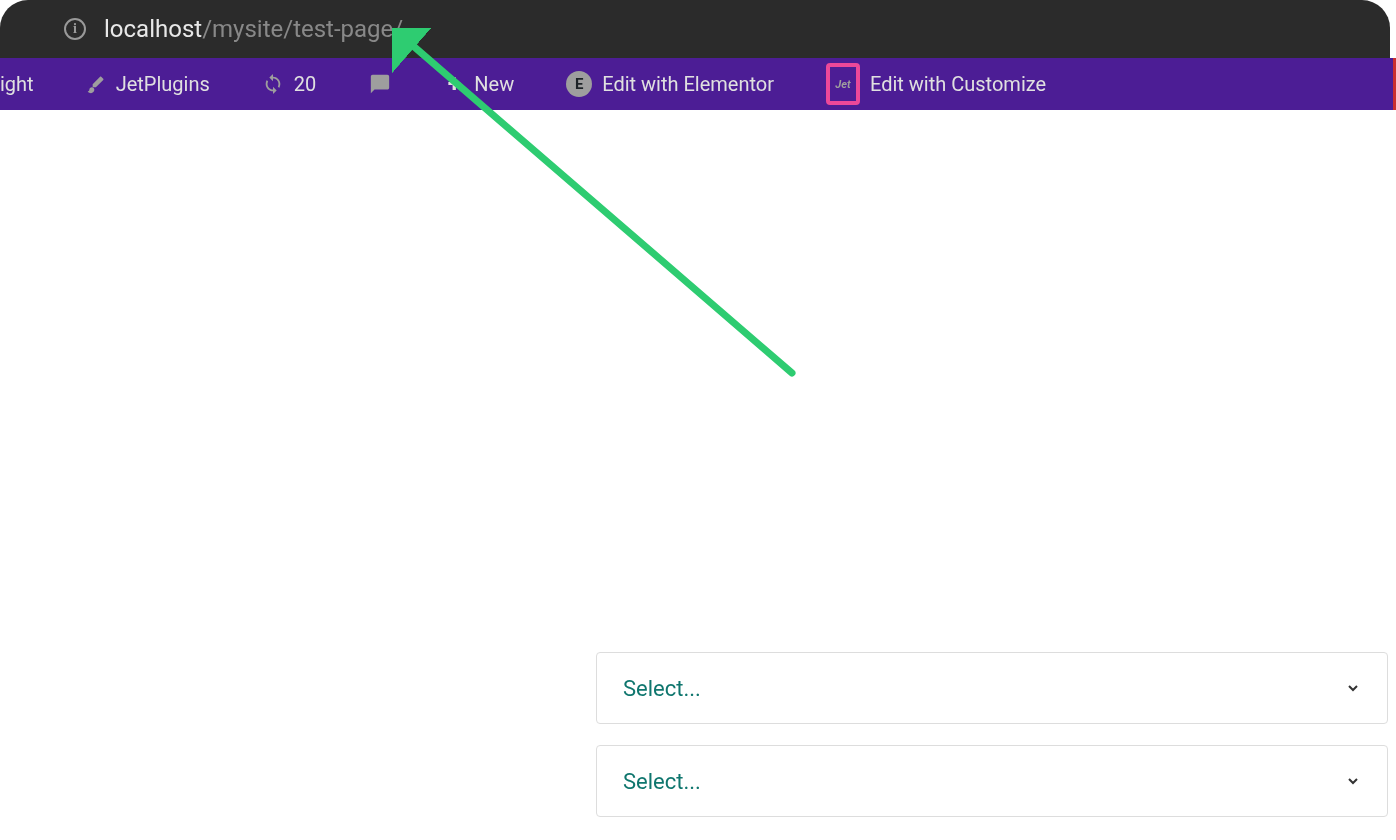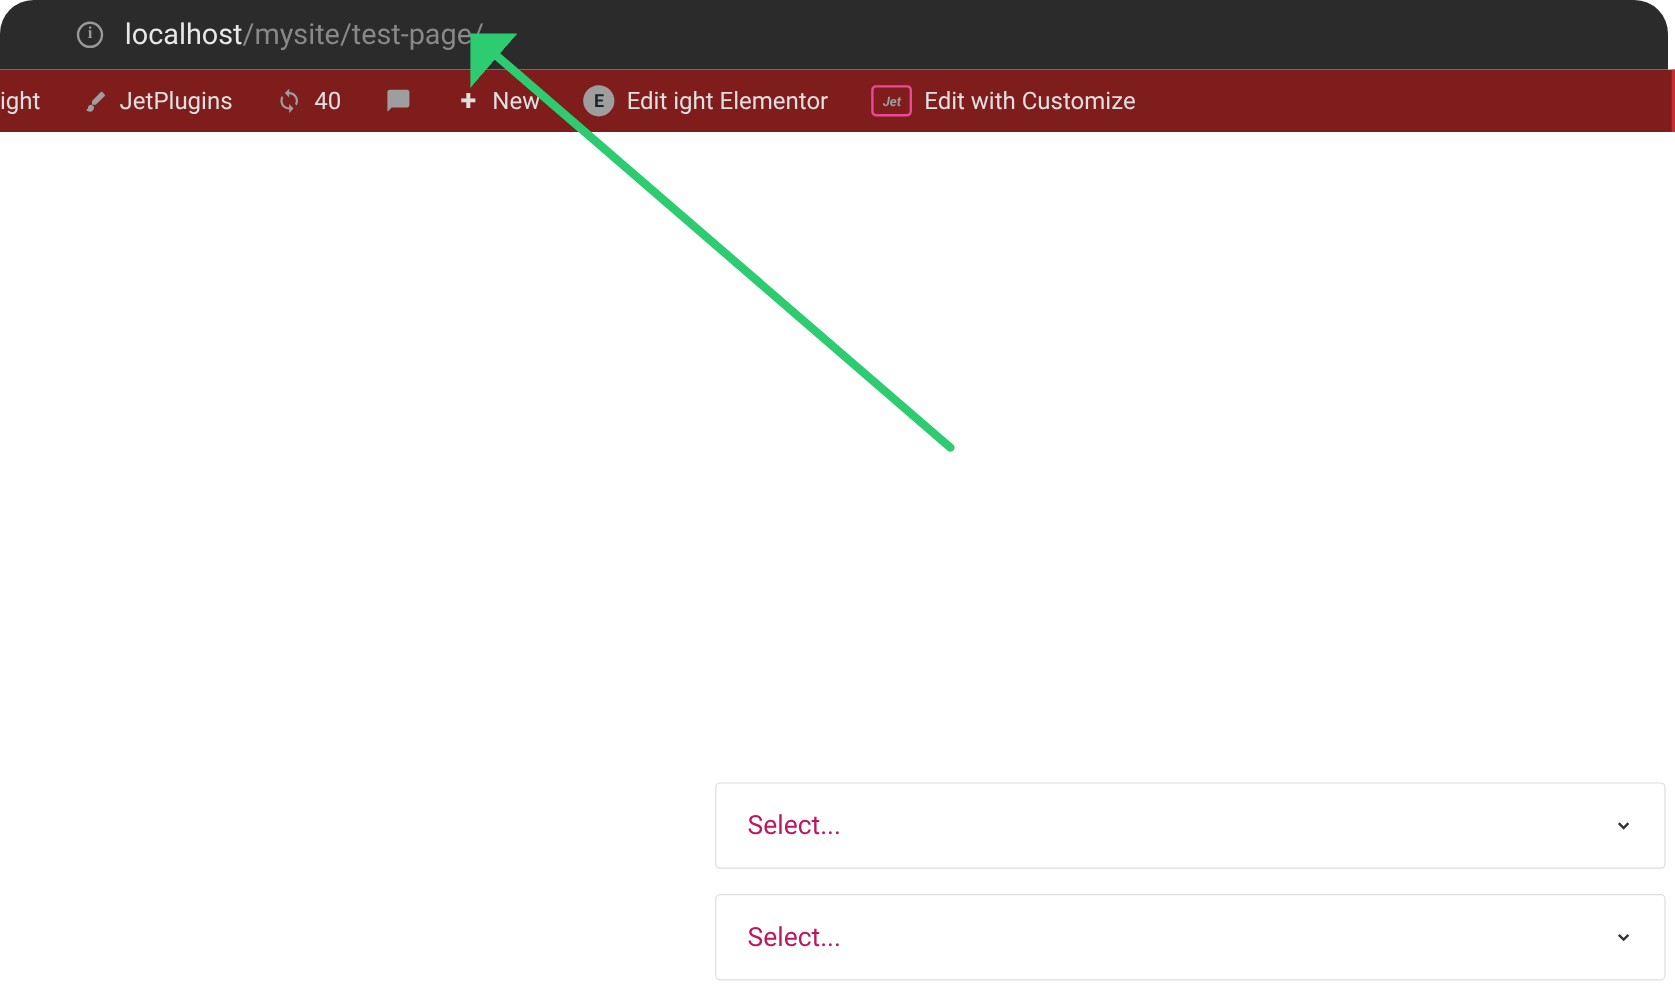--- a/index.html
+++ b/index.html
@@ -49,28 +49,28 @@
       color: #e8e8e8;
       text-align: right;
     }
     .url-host {
       color: #e8e8e8;
     }
     .url-path {
       color: #888;
     }
     .admin-bar {
-      background: #7f1d1d;
+      background: #4c1d95;
       height: 52px;
       display: flex;
       align-items: center;
       color: #e0e0e0;
       font-size: 20px;
       padding: 0 0 0 0;
-      gap: 0;
+      gap: 16px;
     }
     .admin-item {
       display: flex;
       align-items: center;
       gap: 10px;
       padding: 0 18px;
       height: 100%;
       cursor: pointer;
       white-space: nowrap;
     }
@@ -109,22 +109,22 @@
       border-radius: 50%;
       display: flex;
       align-items: center;
       justify-content: center;
       color: #1d2327;
       font-size: 15px;
       font-weight: bold;
     }
     .icon-jet {
       width: 34px;
-      height: 26px;
-      border: 2px solid #ec4899;
+      height: 42px;
+      border: 4px solid #ec4899;
       border-radius: 4px;
       display: flex;
       align-items: center;
       justify-content: center;
       color: #9e9e9e;
       font-size: 11px;
       font-weight: bold;
       font-style: italic;
     }
     .arrow-annotation {
@@ -151,21 +151,21 @@
       border: 1px solid #ddd;
       border-radius: 4px;
       display: flex;
       align-items: center;
       justify-content: space-between;
       padding: 0 26px;
       cursor: pointer;
       background: #fff;
     }
     .select-placeholder {
-      color: #be185d;
+      color: #0f766e;
       font-size: 22px;
     }
     .chevron-down {
       width: 16px;
       height: 16px;
     }
     .right-edge {
       position: absolute;
       right: 0;
       top: 58px;
@@ -193,34 +193,34 @@
   <div class="admin-item">
     <svg class="icon-brush" viewBox="0 0 24 24" fill="#9e9e9e">
       <path d="M7 16c-1.66 0-3 1.34-3 3 0 1.3-1.16 2-2 2 0.92 1.22 2.49 2 4 2 2.21 0 4-1.79 4-4 0-1.66-1.34-3-3-3zm13.71-10.29l-2.42-2.42c-0.39-0.39-1.02-0.39-1.41 0L8 12.17V16h3.83l8.88-8.88c0.39-0.39 0.39-1.02 0-1.41z"></path>
     </svg>
     <span>JetPlugins</span>
   </div>
   <div class="admin-item">
     <svg class="icon-refresh" viewBox="0 0 24 24" fill="#9e9e9e">
       <path d="M12 4V1L8 5l4 4V6c3.31 0 6 2.69 6 6 0 1.01-0.25 1.97-0.7 2.8l1.46 1.46C19.54 15.03 20 13.57 20 12c0-4.42-3.58-8-8-8zm0 14c-3.31 0-6-2.69-6-6 0-1.01 0.25-1.97 0.7-2.8L5.24 7.74C4.46 8.97 4 10.43 4 12c0 4.42 3.58 8 8 8v3l4-4-4-4v3z"></path>
     </svg>
-    <span>40</span>
+    <span>20</span>
   </div>
   <div class="admin-item">
     <svg class="icon-comment" viewBox="0 0 24 24" fill="#9e9e9e">
       <path d="M20 2H4c-1.1 0-2 0.9-2 2v18l4-4h14c1.1 0 2-0.9 2-2V4c0-1.1-0.9-2-2-2z"></path>
     </svg>
   </div>
   <div class="admin-item">
     <div class="icon-plus">+</div>
     <span>New</span>
   </div>
   <div class="admin-item">
     <div class="icon-elementor">E</div>
-    <span>Edit ight Elementor</span>
+    <span>Edit with Elementor</span>
   </div>
   <div class="admin-item">
     <div class="icon-jet">Jet</div>
     <span>Edit with Customize</span>
   </div>
 </div>
 
 <div class="right-edge"></div>
 
 <svg class="arrow-annotation" width="420" height="360" viewBox="0 0 420 360">

